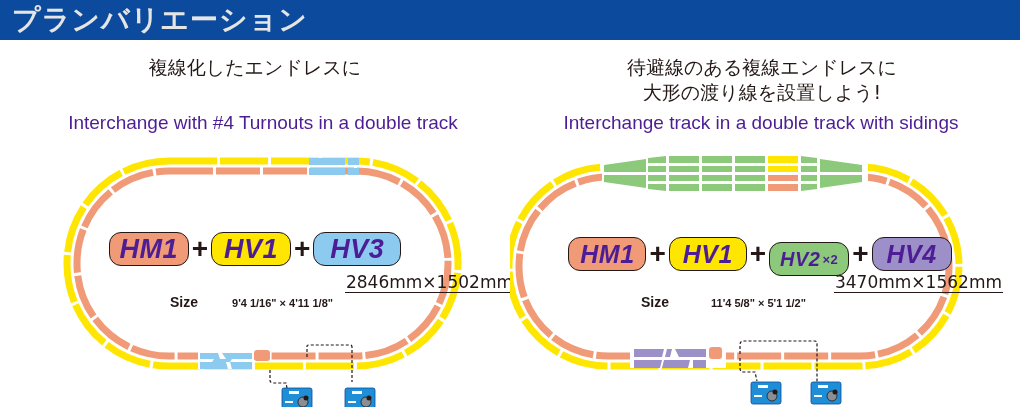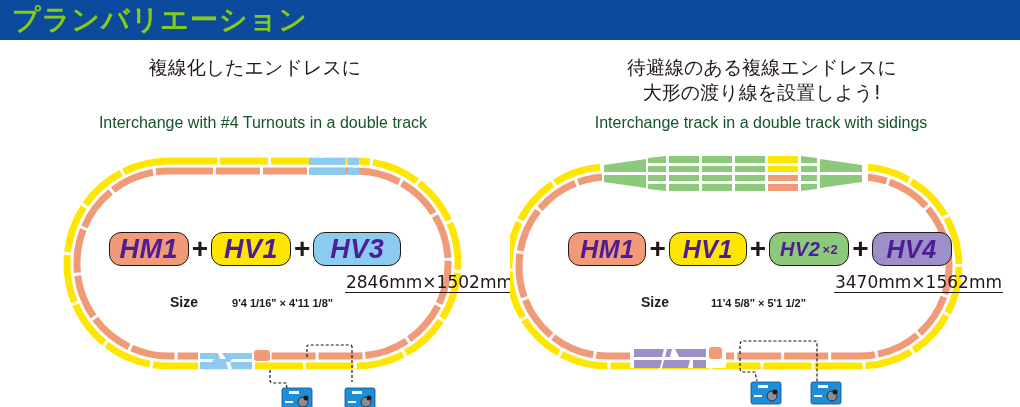--- a/index.html
+++ b/index.html
@@ -5,32 +5,32 @@
   * { box-sizing: border-box; margin: 0; padding: 0; }
   html, body { width: 1020px; height: 407px; background: #ffffff; overflow: hidden; }
   body { position: relative; font-family: "Liberation Sans", "DejaVu Sans", sans-serif; color: #231815; }
   .header {
     position: absolute; left: 0; top: 0; width: 1020px; height: 40px;
     background: #0b4a9c;
   }
   .header-title {
     position: absolute; left: 12px; top: 2px;
     font-family: "DejaVu Sans", sans-serif; font-weight: bold;
-    font-size: 28px; color: #84cc16; letter-spacing: 1px; line-height: 36px;
+    font-size: 28px; color: #e5e5e5; letter-spacing: 1px; line-height: 36px;
   }
   .plan { position: absolute; top: 48px; height: 367px; }
   .plan-left { left: 0; width: 510px; }
   .plan-right { left: 510px; width: 510px; }
   .jp-line {
     position: absolute; left: 0; width: 100%; text-align: center;
     font-family: "DejaVu Sans", sans-serif; font-size: 19px; color: #231815; line-height: 24px;
   }
   .en-line {
     position: absolute; left: 0; width: 100%; text-align: center;
-    font-family: "Liberation Sans", sans-serif; font-size: 16px; color: #14532d; line-height: 18px;
+    font-family: "Liberation Sans", sans-serif; font-size: 19px; color: #4c1d95; line-height: 18px;
   }
   .tracks { position: absolute; left: 0; top: 0; }
   .badges {
     position: absolute; top: 184px; left: 0; width: 100%;
     display: flex; justify-content: center; align-items: center;
   }
   .badge {
     height: 34px; border: 1.5px solid #231815; border-radius: 12px;
     display: flex; align-items: center; justify-content: center;
     font-family: "Liberation Sans", sans-serif; font-weight: bold; font-style: italic;
@@ -208,21 +208,21 @@
 
   <div class="badges" style="top:184px;left:-5px;">
     <div class="badge" style="background:#f09a78;width:78px;font-size:25px;">
         <span>HM1</span>
       </div>
     <span class="plus">+</span>
     <div class="badge" style="background:#ffe600;width:78px;font-size:25px;">
         <span>HV1</span>
       </div>
     <span class="plus">+</span>
-    <div class="badge" style="background:#8cc97a;width:80px;font-size:20px;">
+    <div class="badge" style="background:#8cc97a;width:80px;font-size:20px;margin-top:10px;">
         <span>HV2</span>
         <span class="mult">×2</span>
       </div>
     <span class="plus">+</span>
     <div class="badge" style="background:#9d8fc7;width:80px;font-size:25px;">
         <span>HV4</span>
       </div>
   </div>
 
   <div class="size-mm" style="left:-17px;"><span>3470mm×1562mm</span></div>

